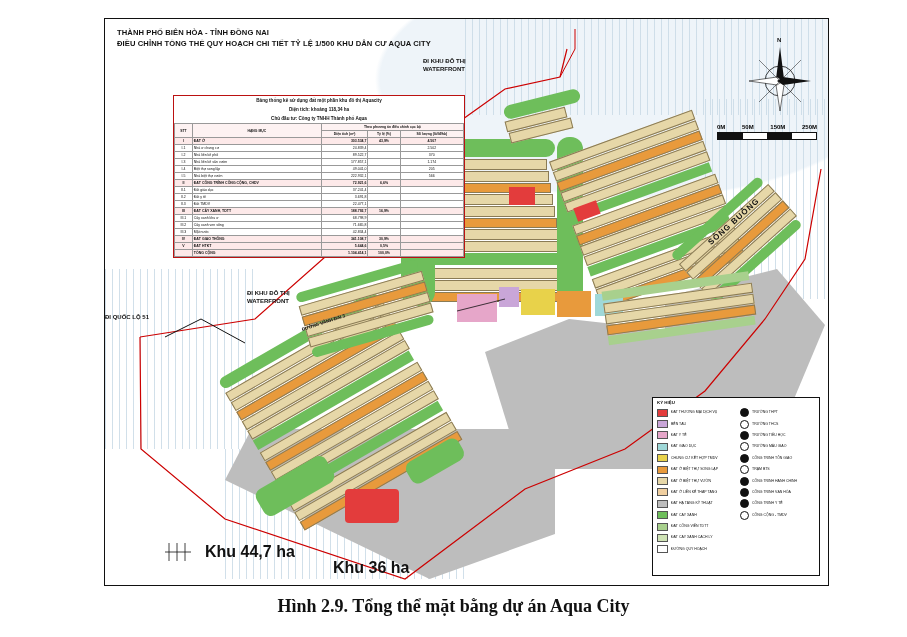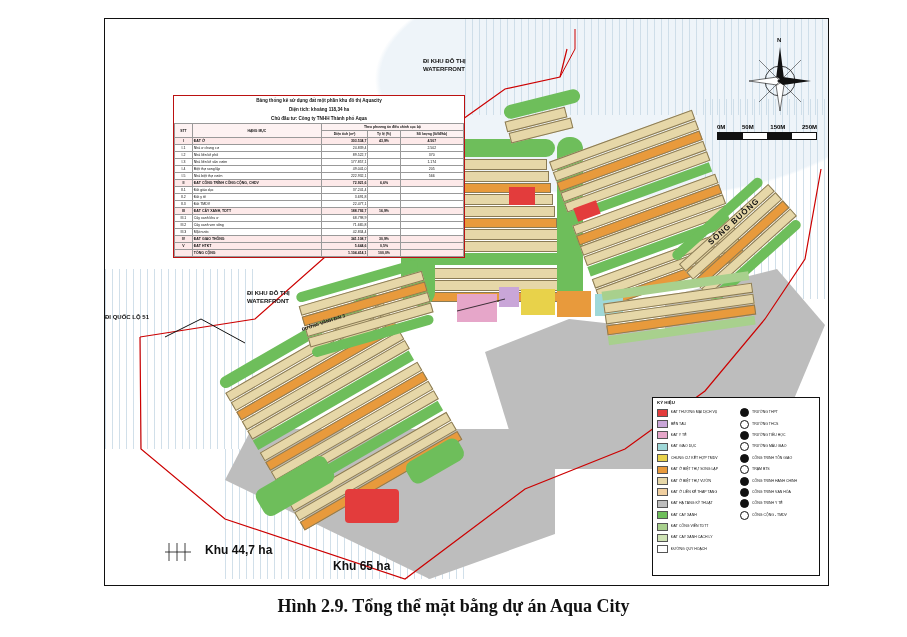--- a/index.html
+++ b/index.html
@@ -61,21 +61,21 @@
   #legend .ltitle{font-weight:bold;font-size:4.4px;padding:2px 0 2px 4px;}
   #legend .cols{display:flex;}
   #legend .col{width:50%;padding-left:4px;}
   #legend .lrow{display:flex;align-items:center;height:11.4px;}
   #legend .sw{width:9px;height:6px;border:.5px solid #555;margin-right:3px;flex:none;}
   #legend .dot{width:7px;height:7px;border-radius:50%;border:.7px solid #111;margin-right:3px;flex:none;background:#fff;}
   #legend .dot.filled{background:#111;}
   #legend .ltxt{font-size:3.5px;line-height:5px;}
   
   .anno{position:absolute;font-size:6px;font-weight:bold;color:#111;line-height:8px;}
-  .khu{position:absolute;font-size:12px;font-weight:bold;color:#111;}
+  .khu{position:absolute;font-size:16px;font-weight:bold;color:#111;}
   .riverlabel{position:absolute;font-size:8px;font-weight:bold;color:#111;letter-spacing:1px;}
   .green{position:absolute;background:#6ebe5b;}
   .grn2{position:absolute;background:#a8d08d;}
   .yel{position:absolute;background:#e8d24a;}
   .orn{position:absolute;background:#e89a3c;}
   .pnk{position:absolute;background:#e6a6c9;}
   .red{position:absolute;background:#e33c3c;}
   .tan{position:absolute;background:#e6d7a8;}
   .lilac{position:absolute;background:#c9a6d8;}
   .cyan{position:absolute;background:#9fd8d8;}
@@ -198,20 +198,24 @@
 
   <svg style="position:absolute;left:0;top:0;width:723px;height:566px;">
     <polyline points="35,318 150,300 220,238 300,196 330,120 400,70 455,58 462,30" fill="none" stroke="#c00" stroke-width="1.2"></polyline>
     <polyline points="35,318 36,430 120,500 300,560 420,470 520,430 600,372 660,300 700,240 716,150" fill="none" stroke="#c00" stroke-width="1.2"></polyline>
     <polyline points="455,58 470,30 470,10" fill="none" stroke="#c00" stroke-width="1"></polyline>
     <line x1="96" y1="300" x2="140" y2="324" stroke="#111" stroke-width="1"></line>
     <line x1="60" y1="318" x2="96" y2="300" stroke="#111" stroke-width="1"></line>
     <line x1="352" y1="292" x2="400" y2="280" stroke="#111" stroke-width=".8"></line>
   </svg>
 
+  <div class="hdr">
+    <div>THÀNH PHỐ BIÊN HÒA - TỈNH ĐỒNG NAI</div>
+    <div>ĐIỀU CHỈNH TỔNG THỂ QUY HOẠCH CHI TIẾT TỶ LỆ 1/500 KHU DÂN CƯ AQUA CITY</div>
+  </div>
 
   <div id="stat-table">
     <div class="tbl-title">Bảng thống kê sử dụng đất một phần khu đô thị Aquacity</div>
     <div class="tbl-title">Diện tích: khoảng 118,34 ha</div>
     <div class="tbl-title">Chủ đầu tư: Công ty TNHH Thành phố Aqua</div>
     <table>
       <thead>
         <tr>
           <th rowspan="2">STT</th>
           <th rowspan="2">HẠNG MỤC</th>
@@ -376,21 +380,21 @@
   </div>
 
   <div class="anno" style="left:318px;top:38px;white-space:pre-line;">ĐI KHU ĐÔ THỊ
 WATERFRONT</div>
   <div class="anno" style="left:142px;top:270px;white-space:pre-line;">ĐI KHU ĐÔ THỊ
 WATERFRONT</div>
   <div class="anno" style="left:0px;top:294px;">ĐI QUỐC LỘ 51</div>
   <div class="riverlabel" style="left:596px;top:198px;transform:rotate(-42deg);">SÔNG BUÔNG</div>
   <div class="anno" style="left:196px;top:300px;font-size:4.6px;transform:rotate(-18deg);">ĐƯỜNG VÀNH ĐAI 3</div>
   <div class="khu" style="left:100px;top:524px;">Khu 44,7 ha</div>
-  <div class="khu" style="left:228px;top:540px;">Khu 65 ha</div>
+  <div class="khu" style="left:228px;top:540px;">Khu 36 ha</div>
 
   <svg style="position:absolute;left:60px;top:520px;width:40px;height:30px;">
     <line x1="4" y1="4" x2="4" y2="22" stroke="#111" stroke-width=".8"></line>
     <line x1="12" y1="4" x2="12" y2="22" stroke="#111" stroke-width=".8"></line>
     <line x1="20" y1="4" x2="20" y2="22" stroke="#111" stroke-width=".8"></line>
     <line x1="0" y1="13" x2="26" y2="13" stroke="#111" stroke-width=".8"></line>
   </svg>
 
   <div id="legend">
     <div class="ltitle">KÝ HIỆU</div>

